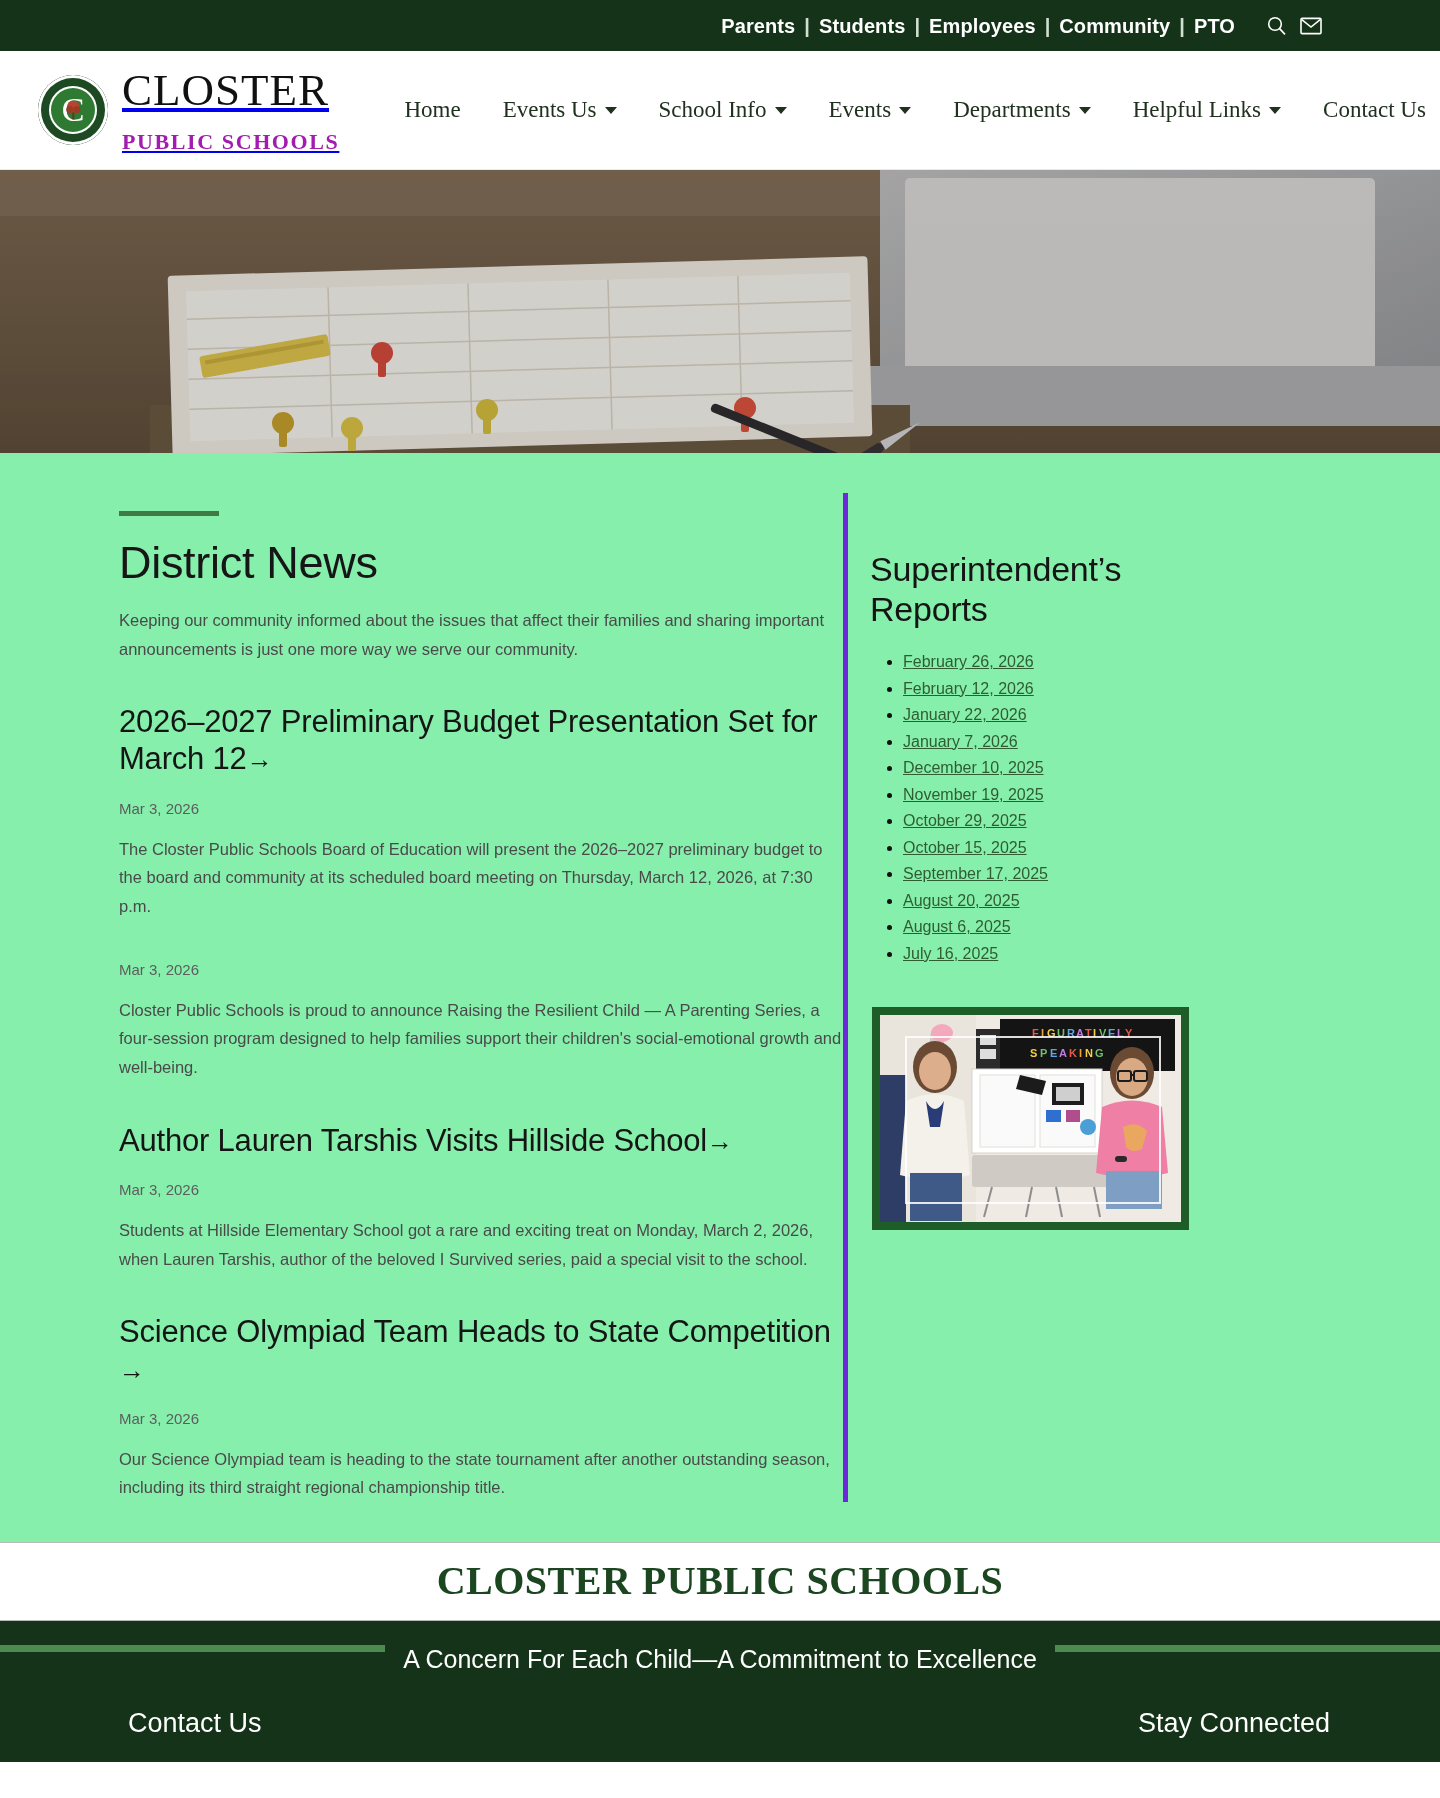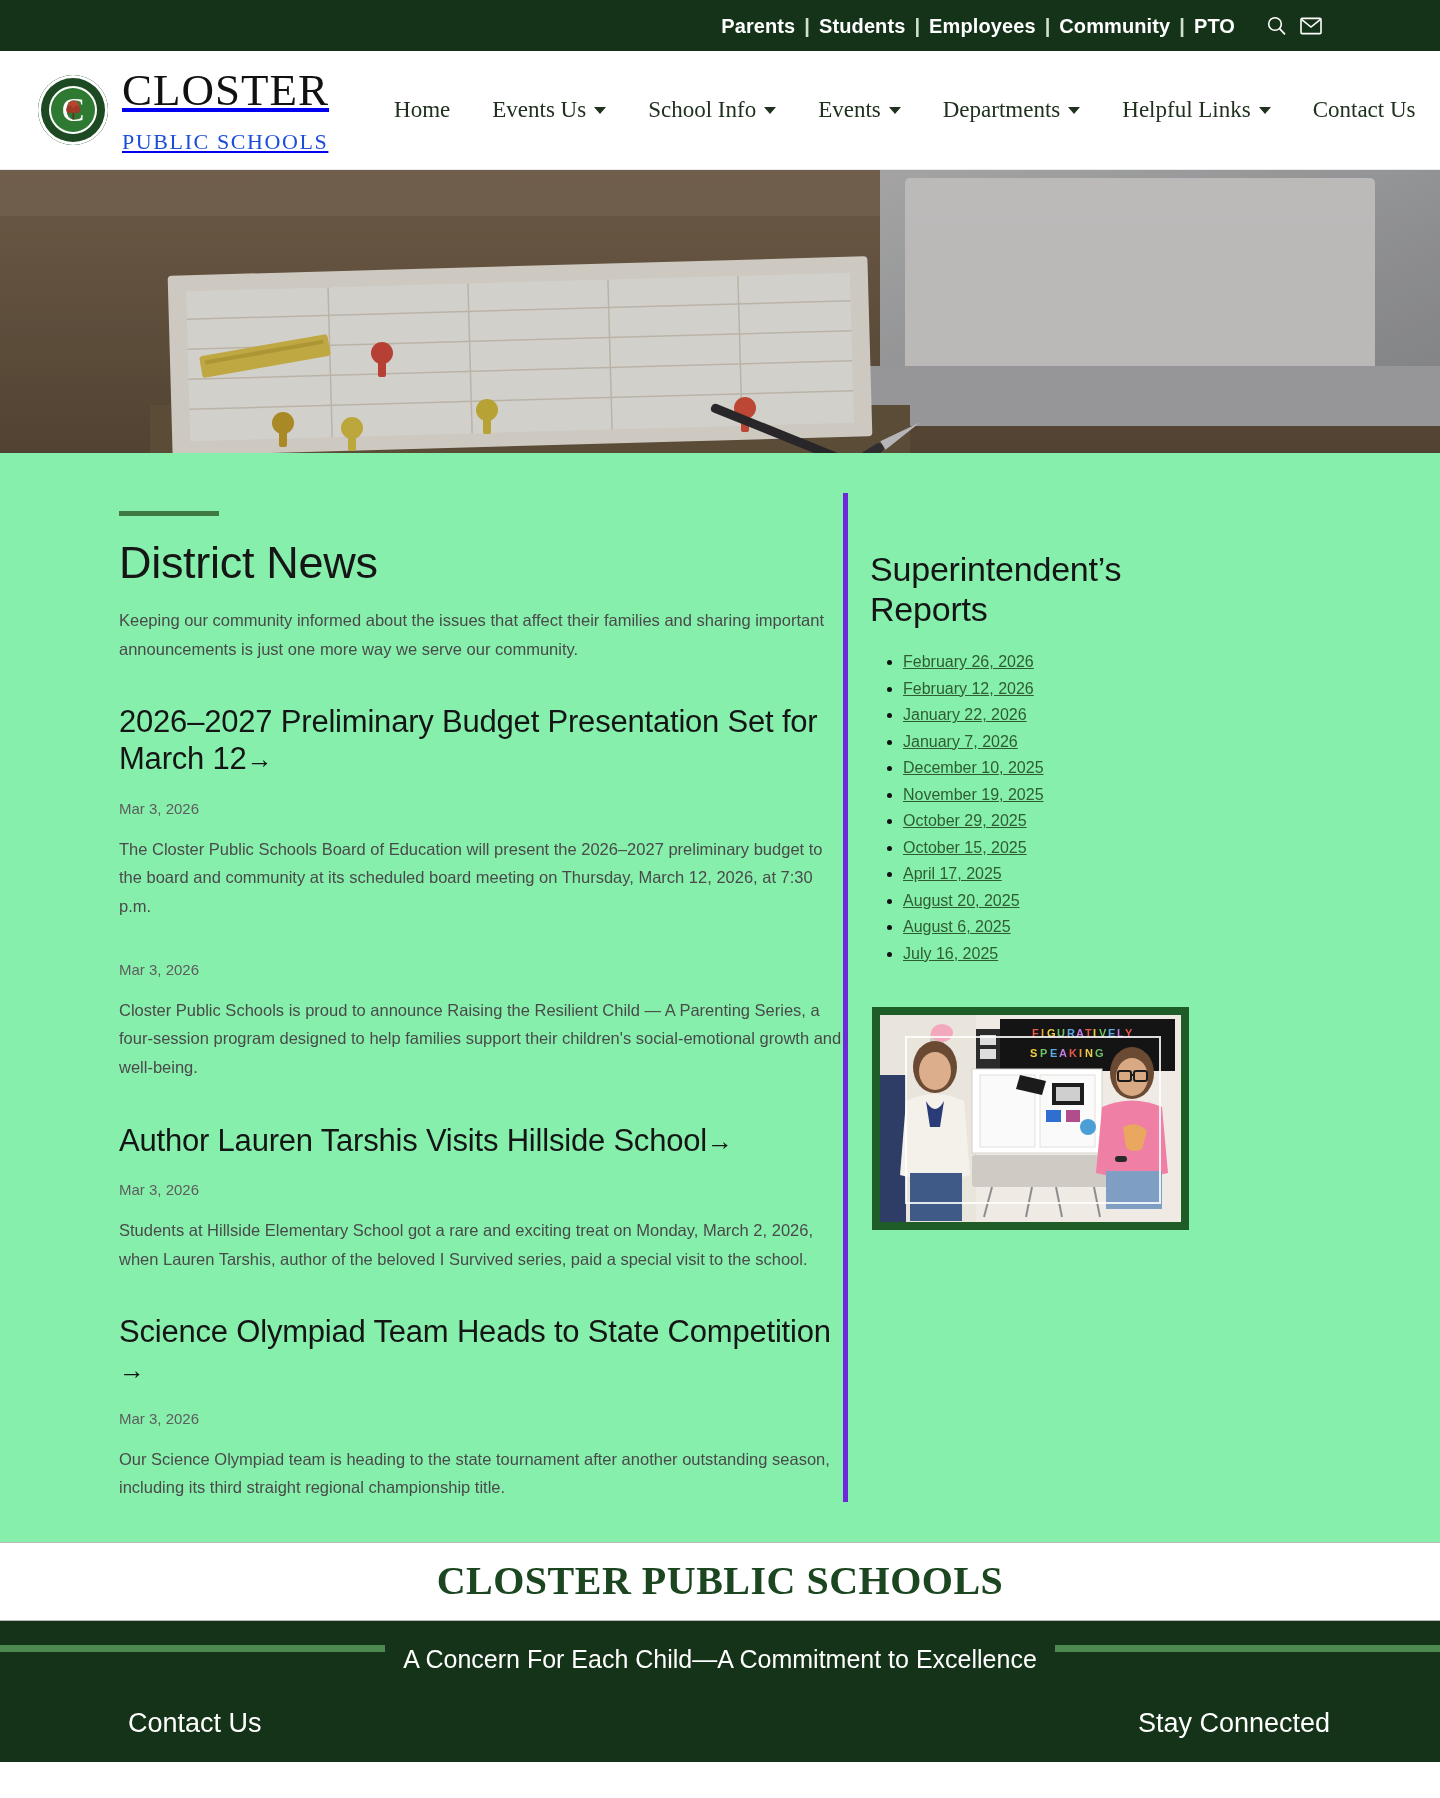--- a/index.html
+++ b/index.html
@@ -95,22 +95,23 @@
     font-family: "Liberation Serif", serif;
     font-size: 45px;
     letter-spacing: 1px;
     color: #111;
     line-height: 1.05;
   }
   .brand-sub {
     font-family: "Liberation Serif", serif;
     font-size: 22px;
     letter-spacing: 1.6px;
-    color: #1d4ed8;
+    color: #a21caf;
     margin-top: 16px;
+    font-weight: bold;
   }
   .mainnav {
     display: flex;
     align-items: center;
     margin-left: 44px;
     gap: 0;
     flex: 1 1 auto;
   }
   .nav-item {
     display: flex;
@@ -494,21 +495,21 @@
       <h2 class="side-title">Superintendent’s Reports</h2>
       <ul class="reports">
         <li><a href="#">February 26, 2026</a></li>
         <li><a href="#">February 12, 2026</a></li>
         <li><a href="#">January 22, 2026</a></li>
         <li><a href="#">January 7, 2026</a></li>
         <li><a href="#">December 10, 2025</a></li>
         <li><a href="#">November 19, 2025</a></li>
         <li><a href="#">October 29, 2025</a></li>
         <li><a href="#">October 15, 2025</a></li>
-        <li><a href="#">April 17, 2025</a></li>
+        <li><a href="#">September 17, 2025</a></li>
         <li><a href="#">August 20, 2025</a></li>
         <li><a href="#">August 6, 2025</a></li>
         <li><a href="#">July 16, 2025</a></li>
       </ul>
 
       <div class="side-photo">
         <svg viewBox="0 0 301 207">
           <rect width="301" height="207" fill="#efeae4"></rect>
           <rect x="120" y="4" width="175" height="52" fill="#141414"></rect>
           <g font-family="'Liberation Sans', sans-serif" font-size="11" font-weight="700">

